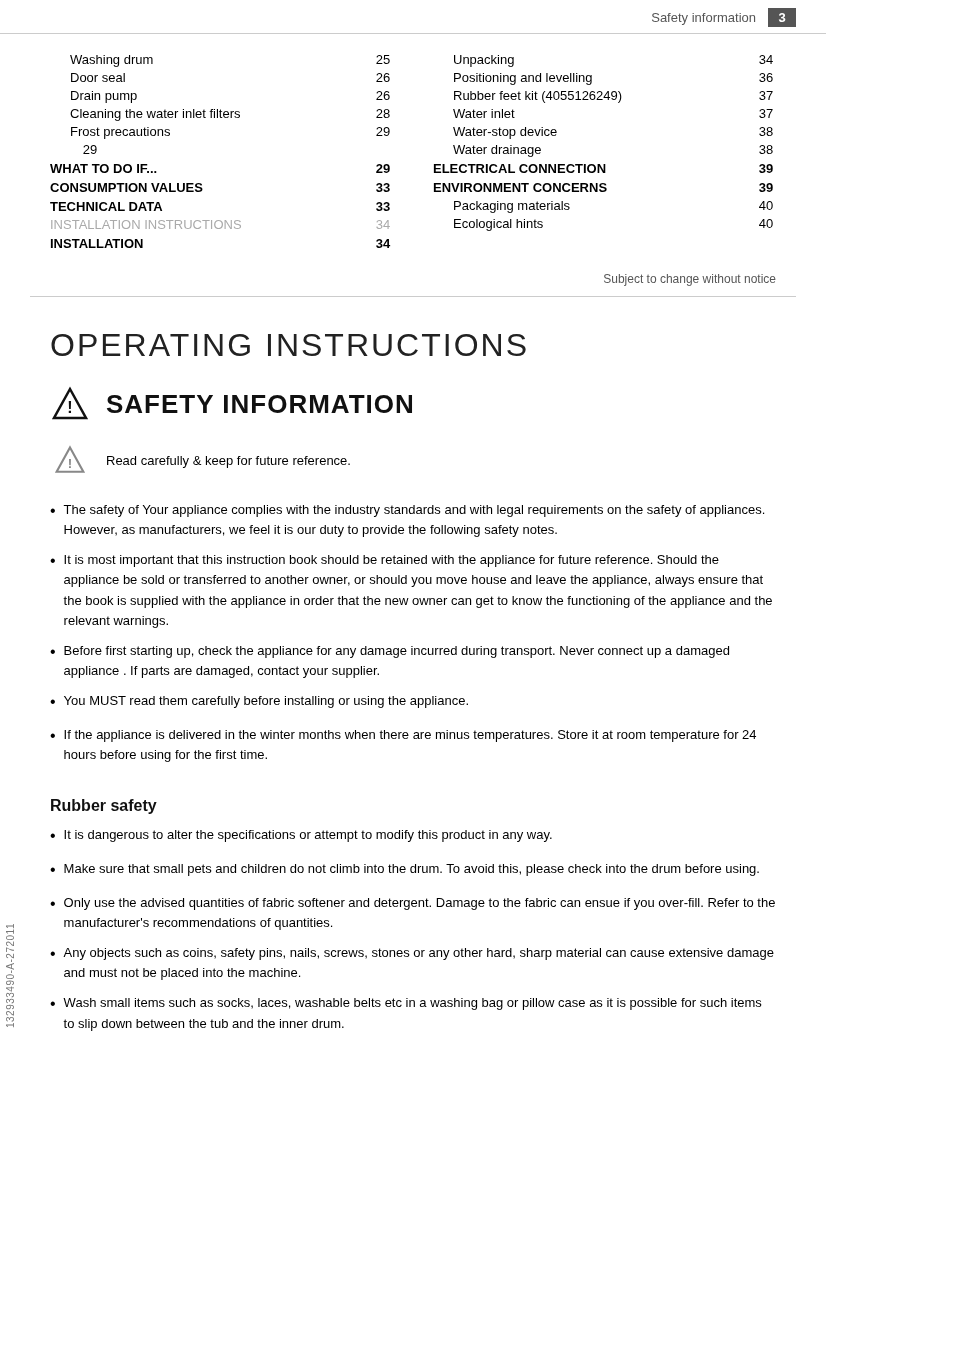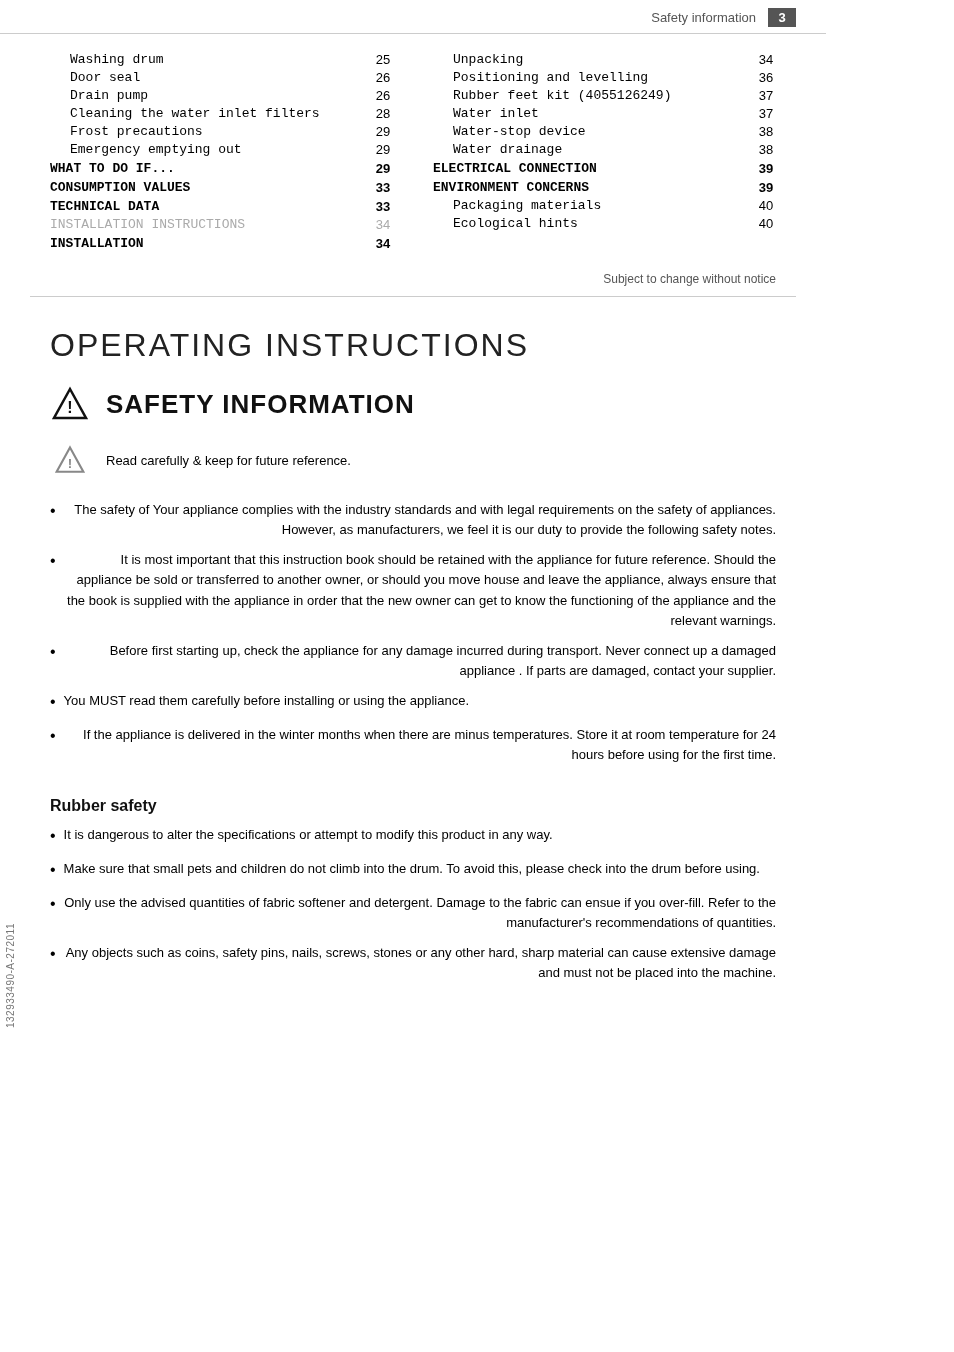--- a/index.html
+++ b/index.html
@@ -77,21 +77,20 @@
 
     .toc-row.section-header-gray {
       color: #aaa;
       text-transform: uppercase;
       font-weight: normal;
       margin-top: 2px;
     }
 
     .toc-label {
       flex: 1;
-      font-family: Liberation Mono, monospace;
     }
 
     .toc-page {
       margin-left: 10px;
       min-width: 20px;
       text-align: center;
     }
 
     .subject-to-change {
       text-align: right;
@@ -176,21 +175,20 @@
       list-style: none;
       padding: 0;
     }
 
     .bullet-section ul li {
       display: flex;
       gap: 8px;
       margin-bottom: 10px;
       font-size: 13px;
       line-height: 1.55;
-      text-align: right;
     }
 
     .bullet-section ul li::before {
       content: "•";
       font-size: 16px;
       flex-shrink: 0;
       margin-top: -1px;
     }
 
     
@@ -253,21 +251,20 @@
         </div>
         <div class="toc-row indented">
           <span class="toc-label">Cleaning the water inlet filters</span>
           <span class="toc-page">28</span>
         </div>
         <div class="toc-row indented">
           <span class="toc-label">Frost precautions</span>
           <span class="toc-page">29</span>
         </div>
         <div class="toc-row indented">
-          <span class="toc-label">Emergency emptying out</span>
           <span class="toc-page">29</span>
         </div>
         <div class="toc-row section-header">
           <span class="toc-label">WHAT TO DO IF...</span>
           <span class="toc-page">29</span>
         </div>
         <div class="toc-row section-header">
           <span class="toc-label">CONSUMPTION VALUES</span>
           <span class="toc-page">33</span>
         </div>
@@ -365,16 +362,17 @@
   </div>
 
   <div class="subsection-title">Rubber safety</div>
 
   <div class="bullet-section" id="general-bullets">
     <ul id="general-bullet-list">
         <li>It is dangerous to alter the specifications or attempt to modify this product in any way.</li>
         <li>Make sure that small pets and children do not climb into the drum. To avoid this, please check into the drum before using.</li>
         <li>Only use the advised quantities of fabric softener and detergent. Damage to the fabric can ensue if you over-fill. Refer to the manufacturer's recommendations of quantities.</li>
         <li>Any objects such as coins, safety pins, nails, screws, stones or any other hard, sharp material can cause extensive damage and must not be placed into the machine.</li>
+        <li>Wash small items such as socks, laces, washable belts etc in a washing bag or pillow case as it is possible for such items to slip down between the tub and the inner drum.</li>
       </ul>
   </div>
 
 </div>
 
 </body></html>

